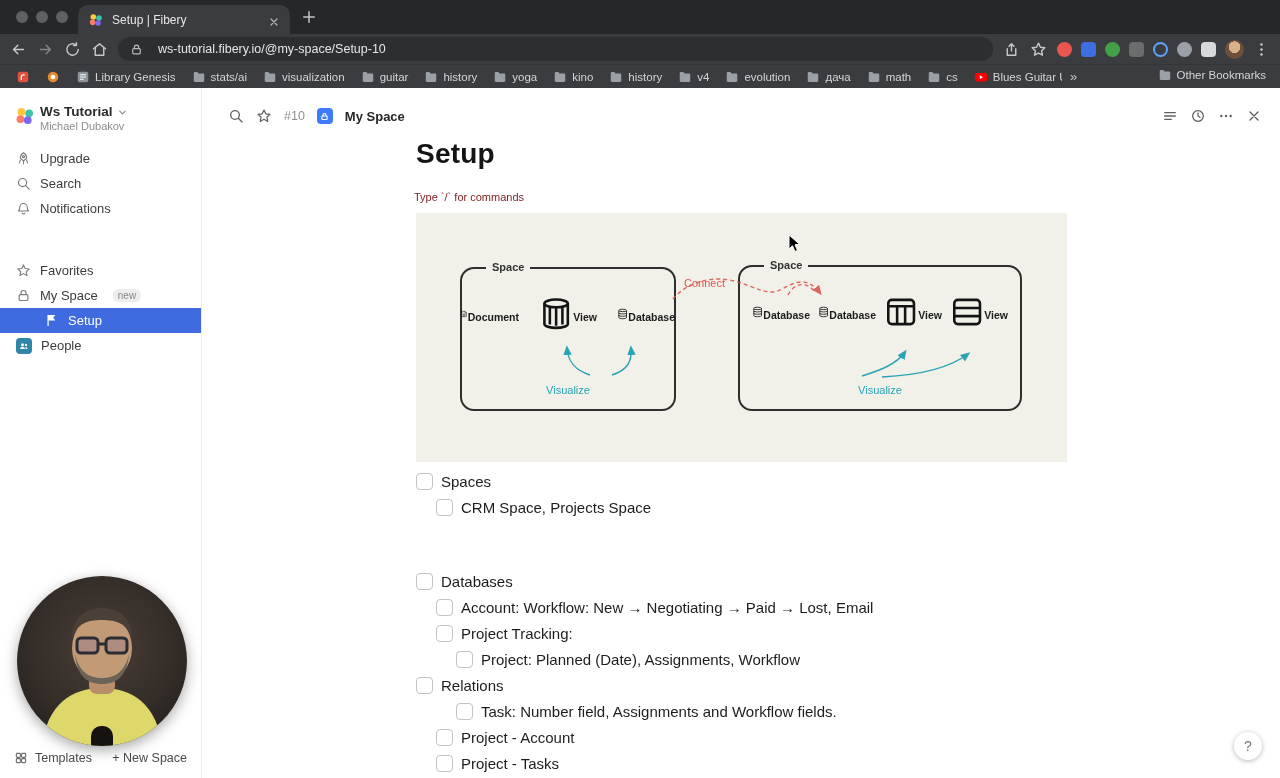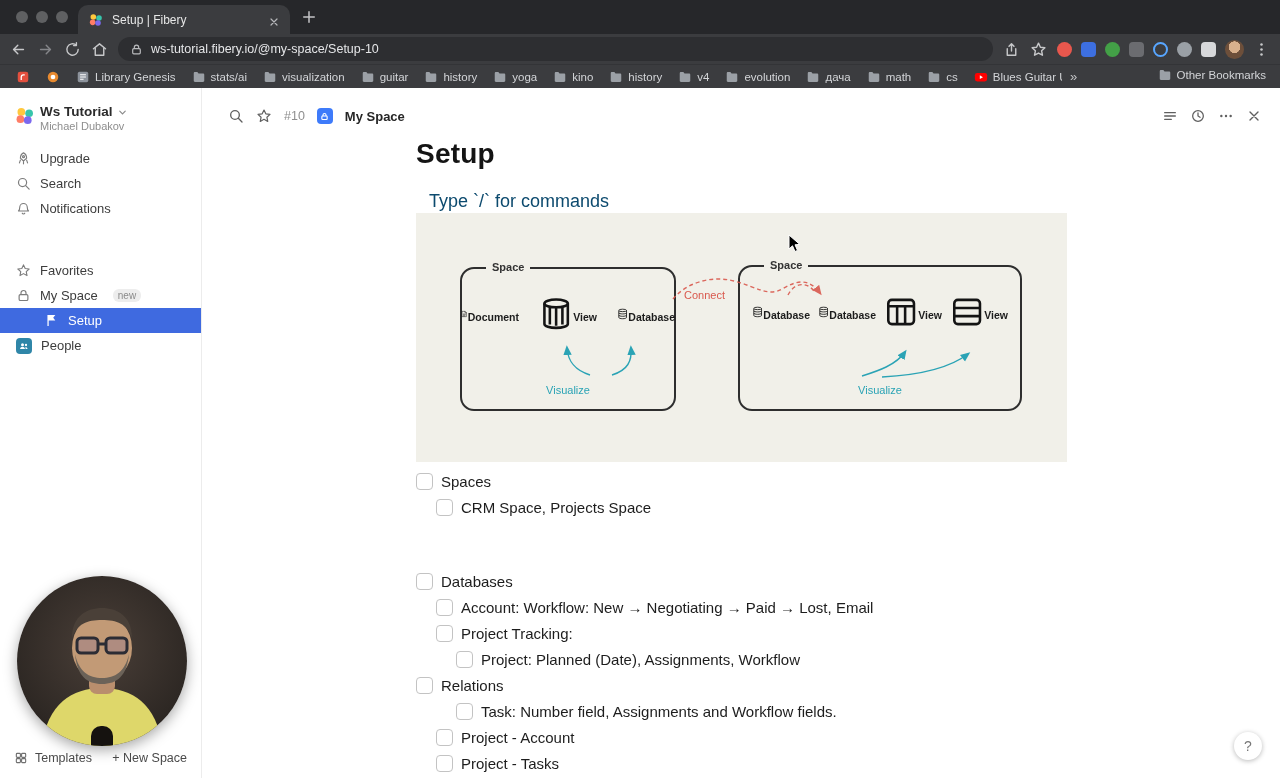--- a/index.html
+++ b/index.html
@@ -11,21 +11,21 @@
   .tabstrip{position:absolute;top:0;left:0;width:100%;height:34px;background:#26272a}
   .traffic{position:absolute;top:11px;left:16px;display:flex;gap:8px}
   .traffic span{width:12px;height:12px;border-radius:50%;background:#5f6062;display:block}
   .tab{position:absolute;left:78px;top:5px;width:212px;height:29px;background:#3b3c3f;border-radius:10px 10px 0 0;display:flex;align-items:center;gap:8px;padding:0 10px}
   .tab-title{color:#e7e7e7;font-size:12px;flex:1;white-space:nowrap;overflow:hidden}
   .newtab{position:absolute;left:300px;top:8px;width:18px;height:18px;color:#c3c4c6}
   .toolbar{position:absolute;top:34px;left:0;width:100%;height:30px;background:#3b3c3f;display:flex;align-items:center;padding:0 10px;gap:10px}
   .tbi{width:17px;height:17px;color:#c7c8ca;display:inline-flex;flex:0 0 auto}
   .tbi.dim{color:#85868a}
   .tbi svg,.ic svg,.newtab svg{width:100%;height:100%}
-  .urlpill{flex:1;height:24px;background:#2d2e31;border-radius:12px;display:flex;align-items:center;gap:8px;padding:0 12px;min-width:0}
+  .urlpill{flex:1;height:24px;background:#2d2e31;border-radius:12px;display:flex;align-items:center;gap:15px;padding:0 12px;min-width:0}
   .urlpill .tbi{width:13px;height:13px;color:#b9babd}
   .urltext{color:#e5e6e8;font-size:12.5px;white-space:nowrap;overflow:hidden}
   .extrow{display:flex;align-items:center;gap:9px;flex:0 0 auto}
   .extdot{width:15px;height:15px;border-radius:50%;display:inline-block}
   .extsq{width:15px;height:15px;border-radius:4px;display:inline-block}
   .avatar{width:19px;height:19px;border-radius:50%;background:radial-gradient(circle at 50% 38%,#d9b08c 0 38%,#6d4f3a 39% 100%)}
   .bookmarks{position:absolute;top:64px;left:0;width:100%;height:24px;background:#3b3c3f;display:flex;align-items:center;padding:0 10px;border-top:1px solid #333437}
   .bm-list{display:flex;align-items:center;gap:4px;overflow:hidden;white-space:nowrap;max-width:1052px}
   .bm{display:inline-flex;align-items:center;gap:5px;padding:2px 6px;border-radius:5px;flex:0 0 auto}
   .bm .ic{width:14px;height:14px;color:#9ba0a6}
@@ -61,37 +61,37 @@
   
   .main{position:absolute;left:202px;top:0;width:1078px;height:100%}
   .crumbbar{position:absolute;top:12px;left:0;width:100%;height:32px;display:flex;align-items:center;padding:0 18px 0 26px;gap:12px}
   .cicon{width:16px;height:16px;color:#5f5f5f;display:inline-flex;flex:0 0 auto}
   .crumb-id{color:#8f8f8f;font-size:12.5px}
   .lockbadge{width:16px;height:16px;border-radius:4px;background:#3e7bfa;display:inline-flex;align-items:center;justify-content:center}
   .lockbadge svg{width:9px;height:9px;color:#fff}
   .crumb-space{font-size:13px;font-weight:700;color:#262626}
   .spacer{flex:1}
   h1.title{position:absolute;left:214px;top:50px;font-size:28px;font-weight:700;color:#141414;letter-spacing:.2px}
-  .placeholder{position:absolute;left:227px;top:103px;font-size:18px;color:#0c4a6e}
+  .placeholder{position:absolute;left:212px;top:103px;font-size:11px;color:#7f1d1d}
 
   
   .panel{position:absolute;left:214px;top:125px;width:651px;height:249px;background:#f1f0e9}
   .panel svg.overlay{position:absolute;left:0;top:0;width:651px;height:249px;pointer-events:none}
   .space-box{position:absolute;border:2px solid #2e2e2e;border-radius:14px}
   .space-left{left:44px;top:54px;width:216px;height:144px}
   .space-right{left:322px;top:52px;width:284px;height:146px}
   .space-label{position:absolute;top:-8px;left:24px;background:#f1f0e9;padding:0 6px;font-size:11px;font-weight:700;color:#333}
   .d-icons{position:absolute;top:26px;left:0;width:100%;display:flex;justify-content:center}
   .space-left .d-icons{gap:20px}
   .space-right .d-icons{gap:8px}
   .d-item{display:flex;align-items:center;width:58px}
   .d-ic{width:38px;height:38px;color:#141414}
   .d-label{margin-top:5px;font-size:10.5px;color:#1c1c1c;font-weight:600}
   .visualize{position:absolute;bottom:13px;left:0;width:100%;text-align:center;font-size:11px;color:#2aa3b5}
-  .connect{position:absolute;left:268px;top:76px;font-size:11px;color:#d9594e}
+  .connect{position:absolute;left:268px;top:64px;font-size:11px;color:#d9594e}
 
   
   .checklist{position:absolute;left:214px;top:380px;width:820px}
   .clrow{height:26px;display:flex;align-items:center;gap:8px}
   .cbox{width:17px;height:17px;border:1.5px solid #c3c3c3;border-radius:4px;background:#fff;flex:0 0 auto}
   .cl-label{font-size:15px;color:#1d1d1d}
 
   .help{position:absolute;left:1032px;top:644px;width:28px;height:28px;border-radius:50%;background:#fff;box-shadow:0 1px 5px rgba(0,0,0,.28);display:flex;align-items:center;justify-content:center;font-size:14px;color:#777}
 
   .cursor{position:absolute;left:788px;top:234px;width:16px;height:20px;z-index:50}

